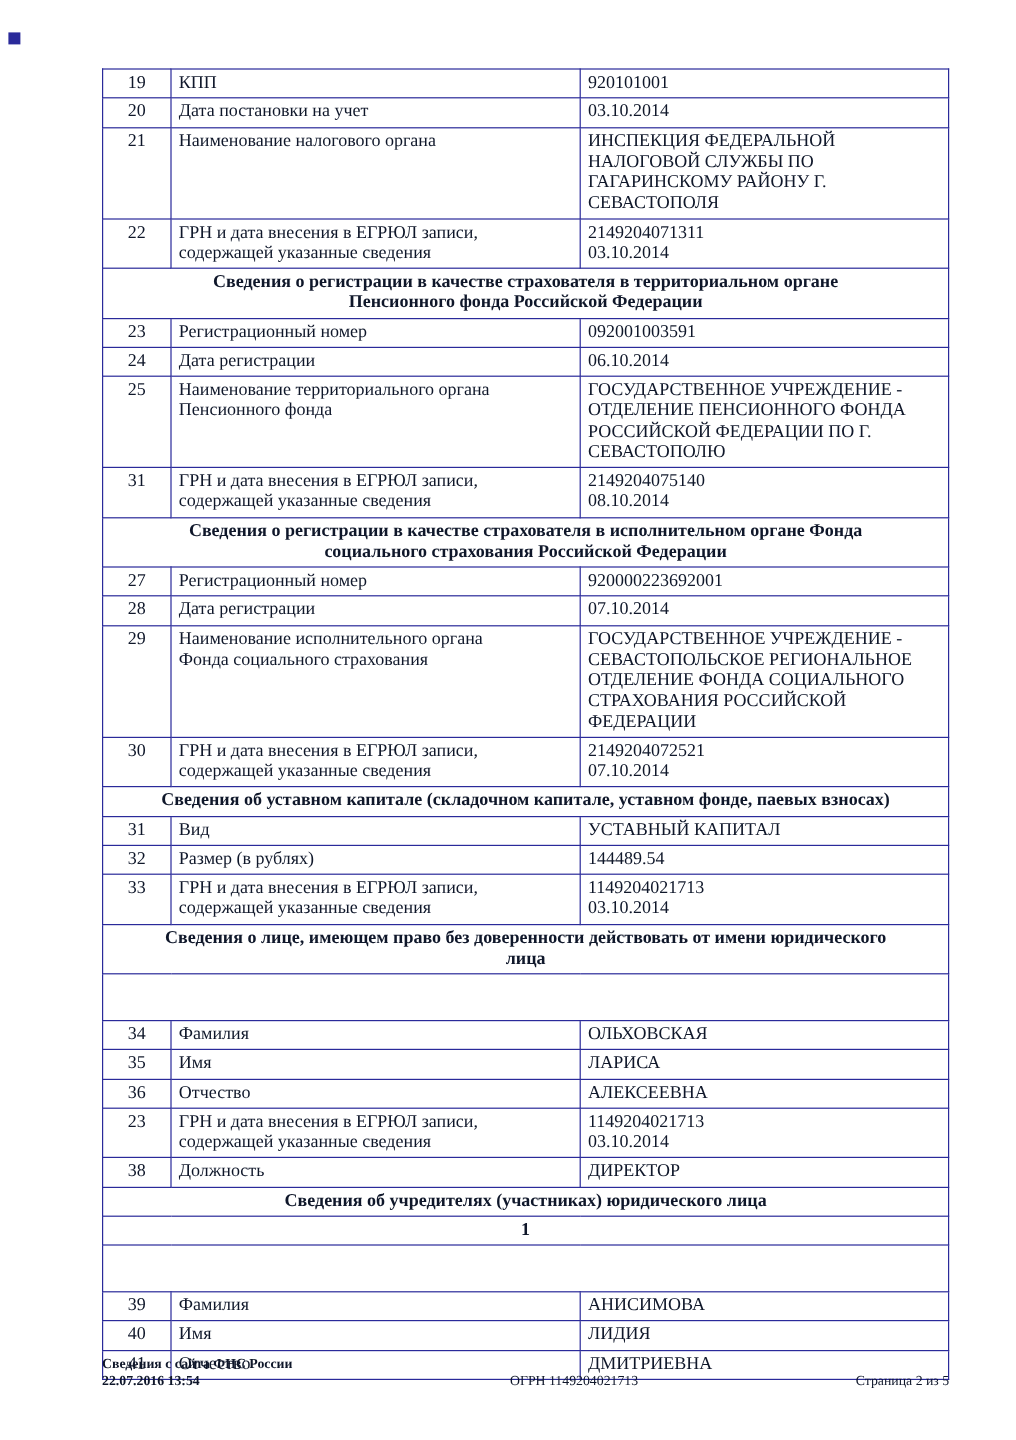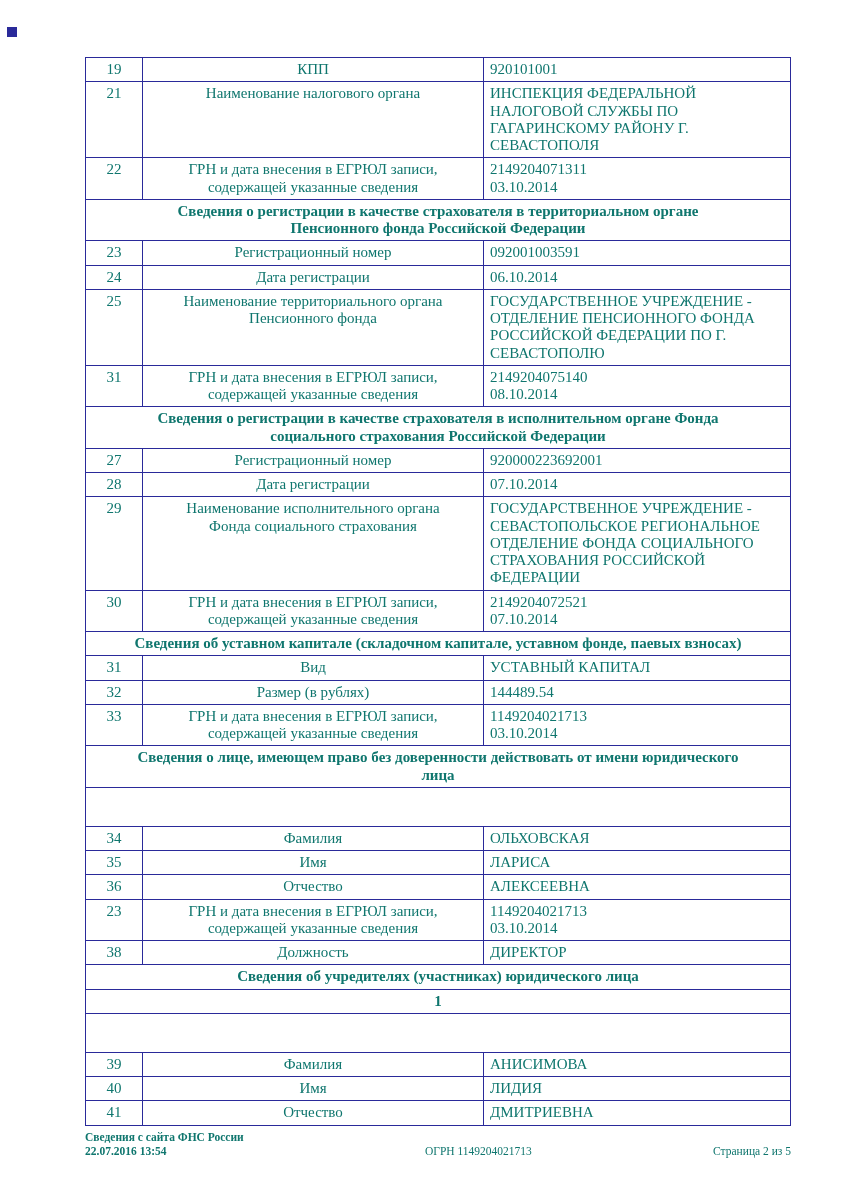--- a/index.html
+++ b/index.html
@@ -6,21 +6,21 @@
     margin: 0;
     padding: 0;
     background: #ffffff;
   }
   .page {
     position: relative;
     width: 847px;
     height: 1200px;
     background: #ffffff;
     font-family: "Liberation Serif", "DejaVu Serif", serif;
-    color: #0f766e;
+    color: #0f172a;
     overflow: hidden;
   }
   .corner-mark {
     position: absolute;
     left: 7px;
     top: 27px;
     width: 10px;
     height: 10px;
     background: #2a2a9a;
   }
@@ -40,21 +40,20 @@
     vertical-align: top;
     white-space: pre-line;
     word-wrap: break-word;
   }
   td.c-num {
     width: 44px;
     text-align: center;
   }
   td.c-label {
     width: 328px;
-    text-align: center;
   }
   td.c-value {}
   td.c-section {
     text-align: center;
     font-weight: bold;
   }
   td.c-spacer {
     border: none;
     height: 32px;
     padding: 0;
@@ -82,20 +81,25 @@
   <div class="corner-mark"></div>
 
   <table class="doc-table">
     <tbody>
         <tr>
           <td class="c-num">19</td>
           <td class="c-label">КПП</td>
           <td class="c-value">920101001</td>
         </tr>
         <tr>
+          <td class="c-num">20</td>
+          <td class="c-label">Дата постановки на учет</td>
+          <td class="c-value">03.10.2014</td>
+        </tr>
+        <tr>
           <td class="c-num">21</td>
           <td class="c-label">Наименование налогового органа</td>
           <td class="c-value">ИНСПЕКЦИЯ ФЕДЕРАЛЬНОЙ
 НАЛОГОВОЙ СЛУЖБЫ ПО
 ГАГАРИНСКОМУ РАЙОНУ Г.
 СЕВАСТОПОЛЯ</td>
         </tr>
         <tr>
           <td class="c-num">22</td>
           <td class="c-label">ГРН и дата внесения в ЕГРЮЛ записи,

